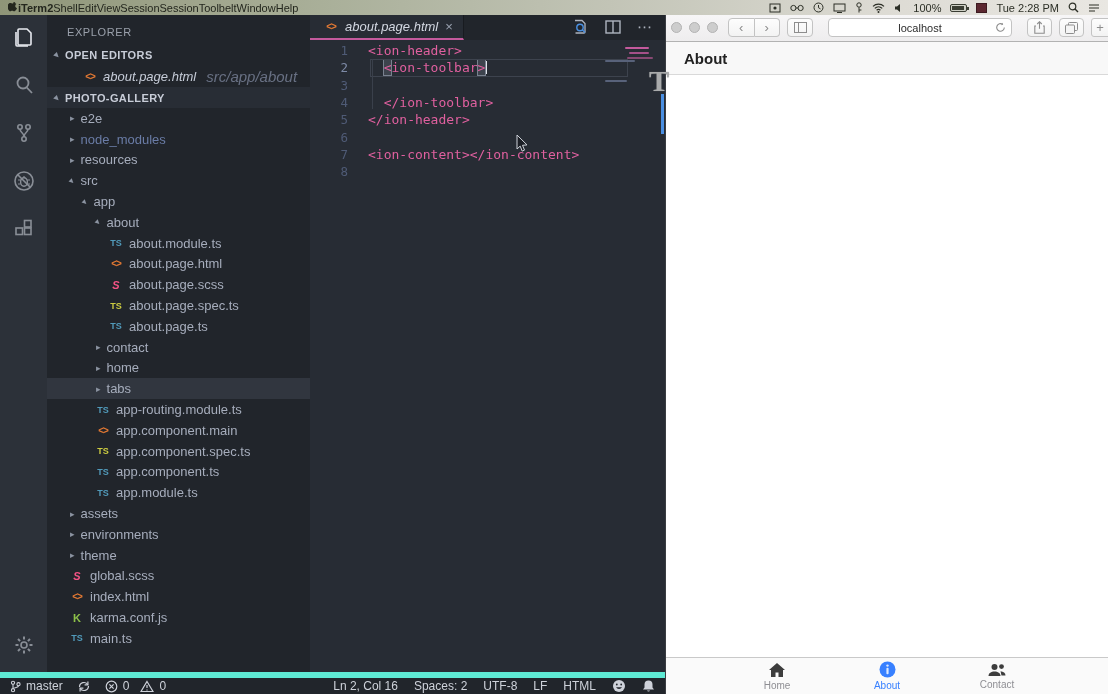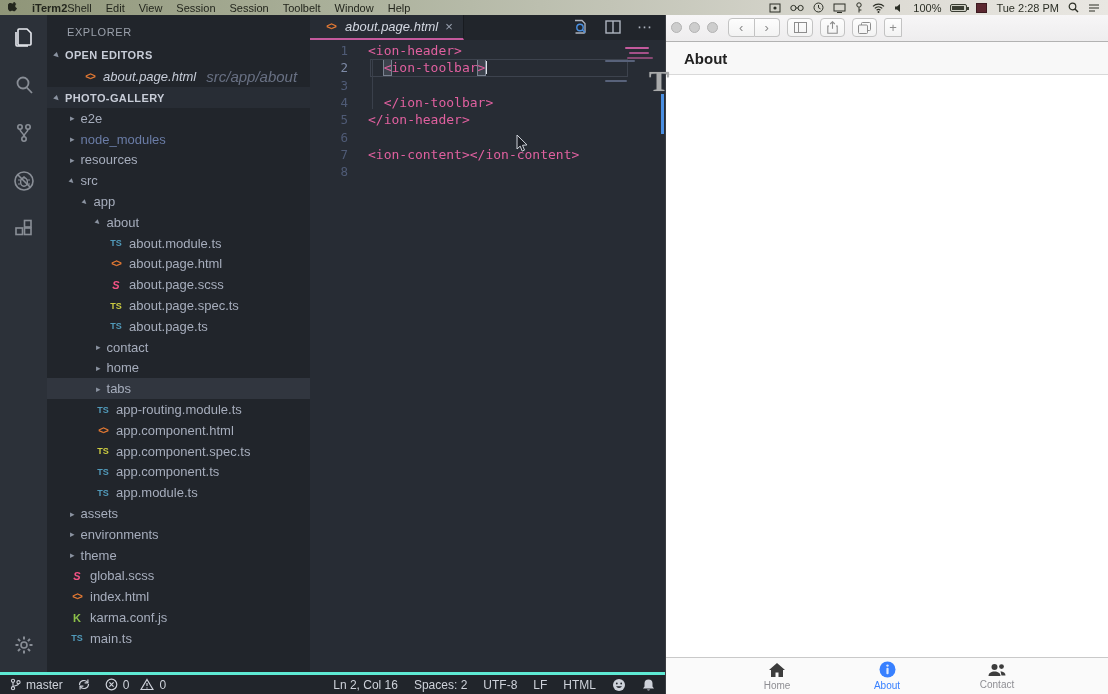--- a/index.html
+++ b/index.html
@@ -4,21 +4,21 @@
 <style>
   * { margin:0; padding:0; box-sizing:border-box; }
   html,body { background:#111; }
   .screen { position:relative; width:1108px; height:694px; overflow:hidden;
             font-family:"Liberation Sans",sans-serif; background:#1b1e24; }
 
   
   .menubar { position:absolute; left:0; top:0; width:1108px; height:15px; z-index:50;
     background:linear-gradient(90deg,#8f9578 0%,#aab09a 30%,#c2c4b6 55%,#dddbd4 80%,#e9e7e2 100%);
     display:flex; align-items:center; font-size:11px; color:#23261d; padding:0 8px; }
-  .mb-left { display:flex; align-items:center; gap:14px; }
+  .mb-left { display:flex; align-items:center; }
   .mb-left .apple { width:10px; height:11px; display:inline-block; }
   .mb-item { white-space:nowrap; }
   .mb-item.app { font-weight:bold; }
   .mb-right { margin-left:auto; display:flex; align-items:center; gap:9px; color:#2c2f26; }
   .mb-ico { display:inline-flex; align-items:center; justify-content:center; }
   .batt { width:17px; height:8px; border:1px solid #3a3d33; border-radius:2px; position:relative; background:#cfd0c6; }
   .batt::after { content:""; position:absolute; right:-3px; top:2px; width:2px; height:3px; background:#3a3d33; }
   .batt .fill { position:absolute; left:1px; top:1px; bottom:1px; width:12px; background:#3a3d33; }
   .swatch { width:11px; height:10px; background:#5b2730; border:1px solid #3c1a20; }
   .mb-time { font-size:11px; }
@@ -80,21 +80,21 @@
 
   .minimap { position:absolute; right:4px; top:3px; width:58px; height:46px; }
   .mm-bar { position:absolute; height:2px; border-radius:1px; }
 
   .t-artifact { position:absolute; left:648px; top:66px; width:22px; height:30px; z-index:40;
                 font-family:"Liberation Serif",serif; font-weight:bold; font-size:30px; line-height:30px;
                 color:#a9abac; text-align:center; text-shadow:0 0 1px #707274; }
   .blue-mark { position:absolute; left:661px; top:94px; width:3px; height:40px; background:#4a8fe2; z-index:30; }
   .mouse-cursor { position:absolute; left:516px; top:134px; z-index:45; }
 
-  .vs-statusbar { height:22px; background:#21252b; border-top:3px solid #5eead4; display:flex; align-items:center;
+  .vs-statusbar { height:22px; background:#21252b; border-top:6px solid #5eead4; display:flex; align-items:center;
                   font-size:12px; color:#ced2da; padding:0 10px; flex:0 0 22px; gap:14px; }
   .st-group { display:flex; align-items:center; gap:5px; }
   .st-right { margin-left:auto; display:flex; align-items:center; gap:16px; }
 
   
   .safari { position:absolute; left:665px; top:14px; width:443px; height:680px; background:#fff;
             display:flex; flex-direction:column; z-index:10; border-left:1px solid #3a3d42; }
   .saf-chrome { height:28px; flex:0 0 28px; background:linear-gradient(#f7f6f7,#eeedee);
                 border-bottom:1px solid #b2b2b2; display:flex; align-items:center; padding:0 5px; gap:7px; }
   .saf-tl { display:flex; gap:7px; margin-right:3px; }
@@ -335,21 +335,21 @@
             <div class="tree-row selected" style="padding-left: 49px;">
               <span class="twisty">▸</span>
               <span class="t-label">tabs</span>
             </div>
             <div class="tree-row" style="padding-left: 49px;">
               <span class="fi ts">TS</span>
               <span class="t-label">app-routing.module.ts</span>
             </div>
             <div class="tree-row" style="padding-left: 49px;">
               <span class="fi html">&lt;&gt;</span>
-              <span class="t-label">app.component.html</span>
+              <span class="t-label">app.component.main</span>
             </div>
             <div class="tree-row" style="padding-left: 49px;">
               <span class="fi ts-spec">TS</span>
               <span class="t-label">app.component.spec.ts</span>
             </div>
             <div class="tree-row" style="padding-left: 49px;">
               <span class="fi ts">TS</span>
               <span class="t-label">app.component.ts</span>
             </div>
             <div class="tree-row" style="padding-left: 49px;">
@@ -497,20 +497,29 @@
       <div class="nav-group">
         <span class="saf-btn">‹</span>
         <span class="saf-btn">›</span>
       </div>
       <span class="saf-btn sb-toggle">
         <svg width="13" height="11" viewBox="0 0 13 11">
             <rect x="0.5" y="0.5" width="12" height="10" fill="none" stroke="#8d8d8d"></rect>
             <path d="M4.5 0.5v10" stroke="#8d8d8d"></path>
           </svg>
       </span>
+      <div class="url-field">
+        <span class="url-text">localhost</span>
+        <span class="reload">
+          <svg width="11" height="11" viewBox="0 0 11 11">
+              <path d="M9.3 5.5A3.8 3.8 0 1 1 7.6 2.3" fill="none" stroke="#8b8b8b" stroke-width="1.1"></path>
+              <path d="M7.2 0.8l1 1.7-1.9.8" fill="#8b8b8b" stroke="none"></path>
+            </svg>
+        </span>
+      </div>
       <span class="saf-btn share-btn">
         <svg width="11" height="13" viewBox="0 0 11 13">
             <path d="M5.5 0.8v7" stroke="#8d8d8d" stroke-width="1.1" fill="none"></path>
             <path d="M3.2 3L5.5 0.8 7.8 3" stroke="#8d8d8d" stroke-width="1.1" fill="none"></path>
             <path d="M2 5h-1.2v7.2h9.4V5H9" stroke="#8d8d8d" stroke-width="1.1" fill="none"></path>
           </svg>
       </span>
       <span class="saf-btn tabs-btn">
         <svg width="13" height="12" viewBox="0 0 13 12">
             <rect x="3.5" y="0.5" width="9" height="8" rx="1" fill="none" stroke="#8d8d8d"></rect>

